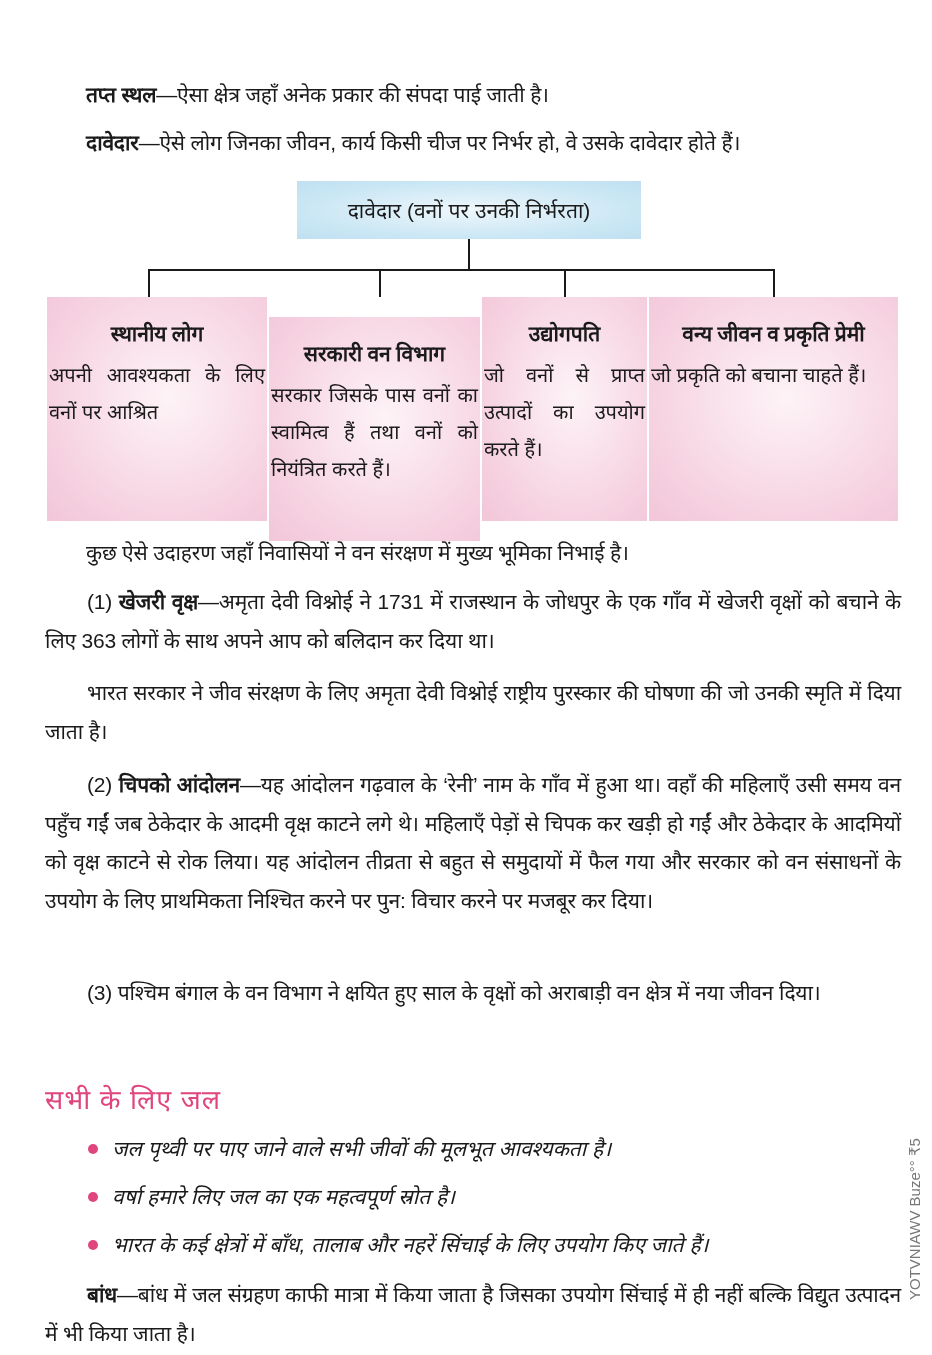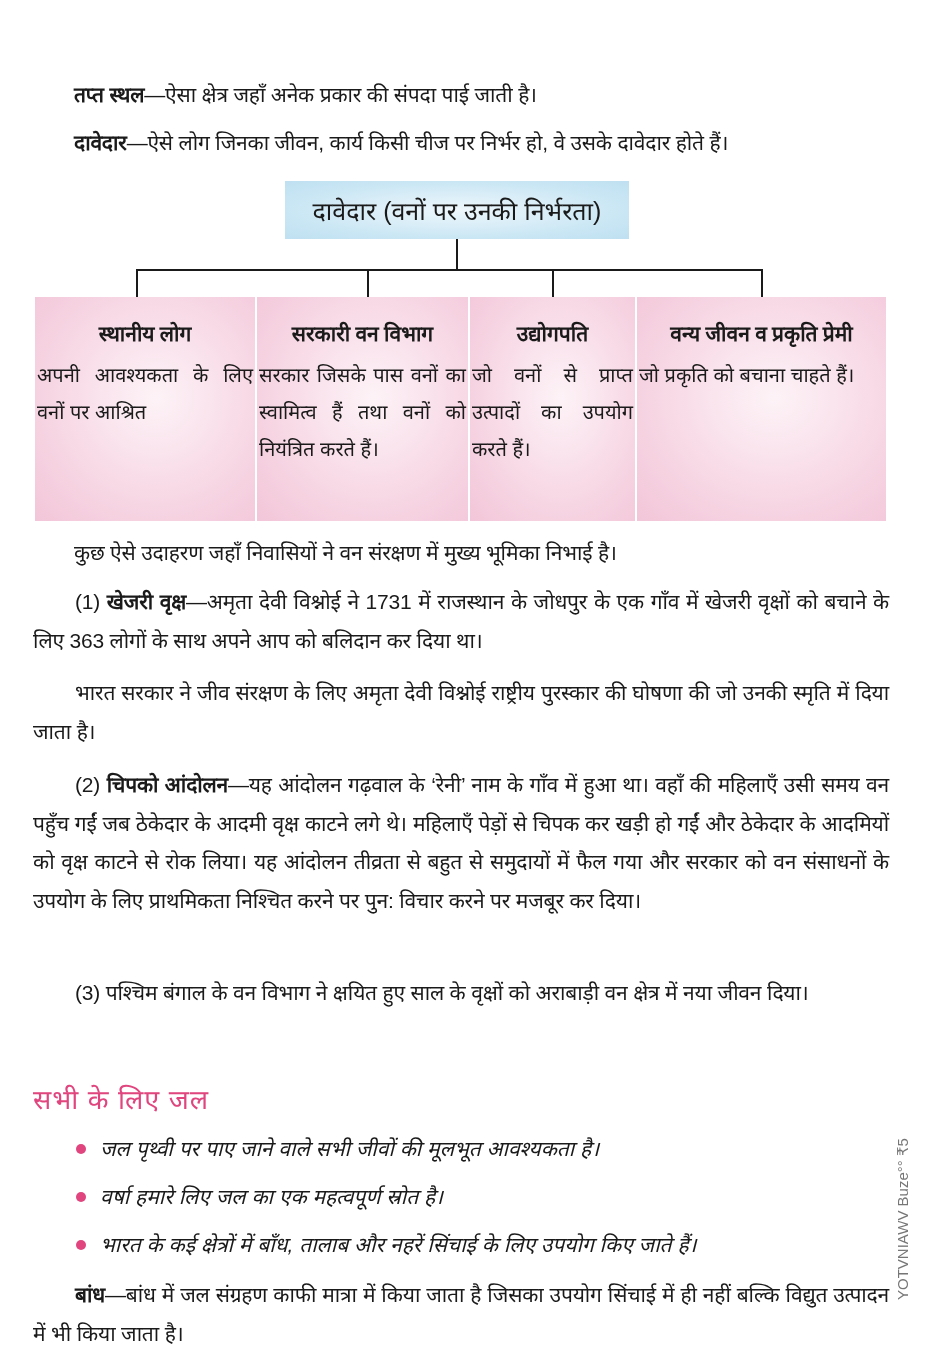--- a/index.html
+++ b/index.html
@@ -1,40 +1,40 @@
 <!DOCTYPE html>
 <html><head>
 <meta charset="utf-8">
 <style>
   html, body { margin: 0; padding: 0; background: #ffffff; }
   body {
     width: 932px; height: 1355px; position: relative; overflow: hidden;
     font-family: "Liberation Serif", "DejaVu Serif", serif;
     color: #1a1a1a;
   }
-  .page { position: absolute; left: 0; top: 0; width: 852px; height: 1355px; }
+  .page { position: absolute; left: 12px; top: 0; width: 852px; height: 1355px; }
   .para {
     position: absolute; left: 33px; width: 856px;
     font-size: 21px; line-height: 38.5px; text-align: justify;
     font-family: "Liberation Sans", "DejaVu Sans", sans-serif;
     letter-spacing: -0.2px;
   }
   .para b { font-weight: bold; }
   .indent { text-indent: 42px; }
 
   .def1 { top: 76px; left: 74px; width: 820px; }
   .def2 { top: 124px; left: 74px; width: 820px; }
 
   
   .diagram-title {
     position: absolute; left: 285px; top: 181px; width: 344px; height: 58px;
     background: radial-gradient(ellipse at center, #eef7fc 0%, #c9e6f4 70%, #bfe0f1 100%);
     display: flex; align-items: center; justify-content: center;
     font-family: "Liberation Sans", "DejaVu Sans", sans-serif;
-    font-size: 25px; color: #1a1a1a;
+    font-size: 21px; color: #1a1a1a;
   }
   .line { position: absolute; background: #1a1a1a; }
   .cols {
     position: absolute; left: 35px; top: 297px; width: 851px; height: 224px;
     display: flex;
   }
   .col {
     position: relative; height: 100%;
     background: radial-gradient(ellipse at 55% 45%, #fdf3f7 0%, #f6d2e1 70%, #f2c6d8 100%);
     border-right: 2px solid #ffffff;
@@ -95,21 +95,21 @@
   <div class="line" style="left:136px; top:269px; width:2px; height:28px;"></div>
   <div class="line" style="left:367px; top:269px; width:2px; height:28px;"></div>
   <div class="line" style="left:552px; top:269px; width:2px; height:28px;"></div>
   <div class="line" style="left:761px; top:269px; width:2px; height:28px;"></div>
 
   <div class="cols">
     <div class="col" style="width:222px;">
       <div class="col-head">स्थानीय लोग</div>
       <div class="col-body">अपनी आवश्यकता के लिए वनों पर आश्रित</div>
     </div>
-    <div class="col" style="width:213px;">
+    <div class="col" style="width:213px;margin-top:20px;">
       <div class="col-head">सरकारी वन विभाग</div>
       <div class="col-body">सरकार जिसके पास वनों का स्वामित्व हैं तथा वनों को नियंत्रित करते हैं।</div>
     </div>
     <div class="col" style="width:167px;">
       <div class="col-head">उद्योगपति</div>
       <div class="col-body">जो वनों से प्राप्त उत्पादों का उपयोग करते हैं।</div>
     </div>
     <div class="col" style="width:249px;">
       <div class="col-head">वन्य जीवन व प्रकृति प्रेमी</div>
       <div class="col-body">जो प्रकृति को बचाना चाहते हैं।</div>

